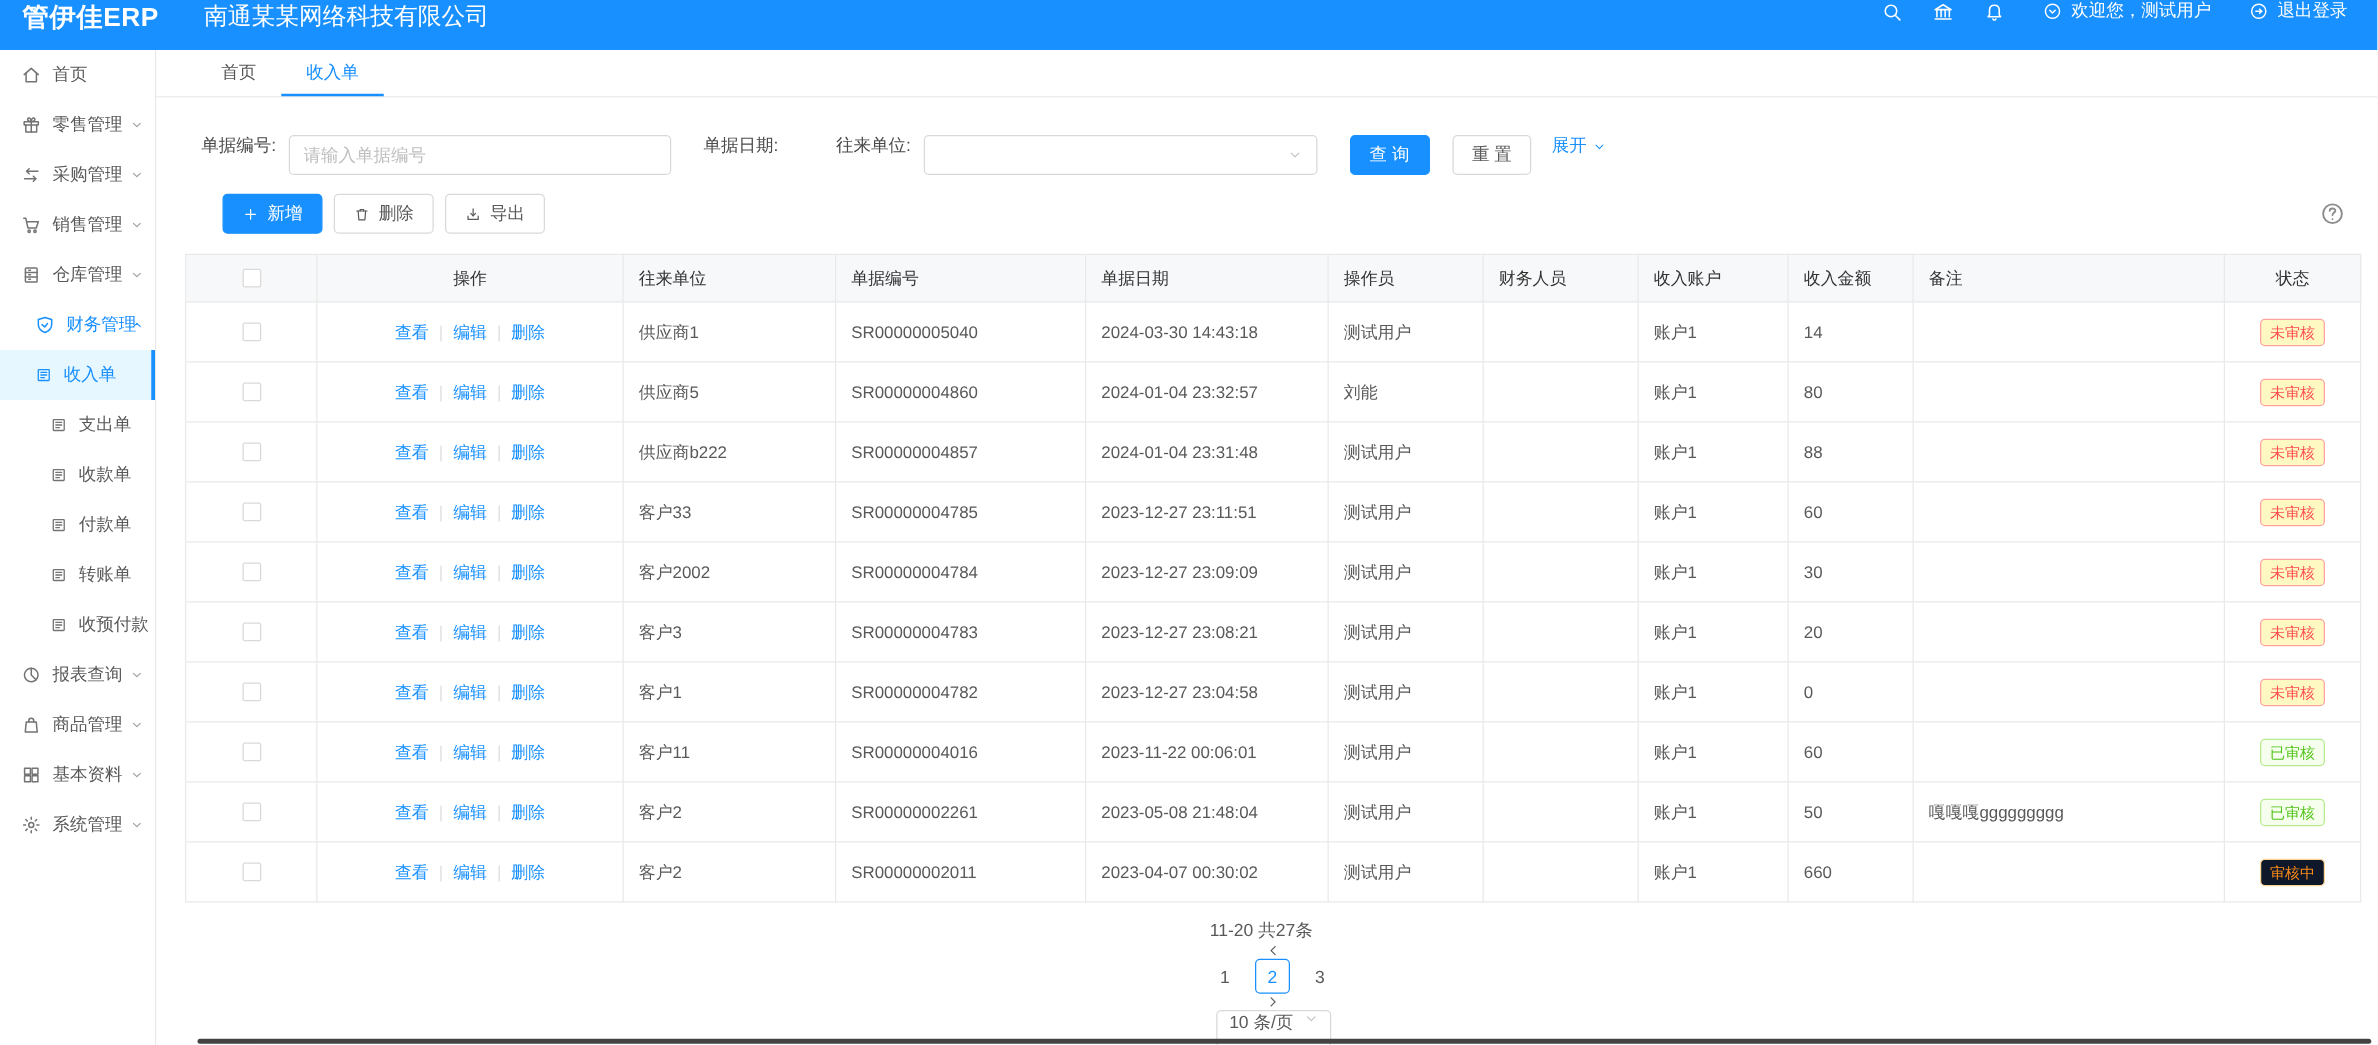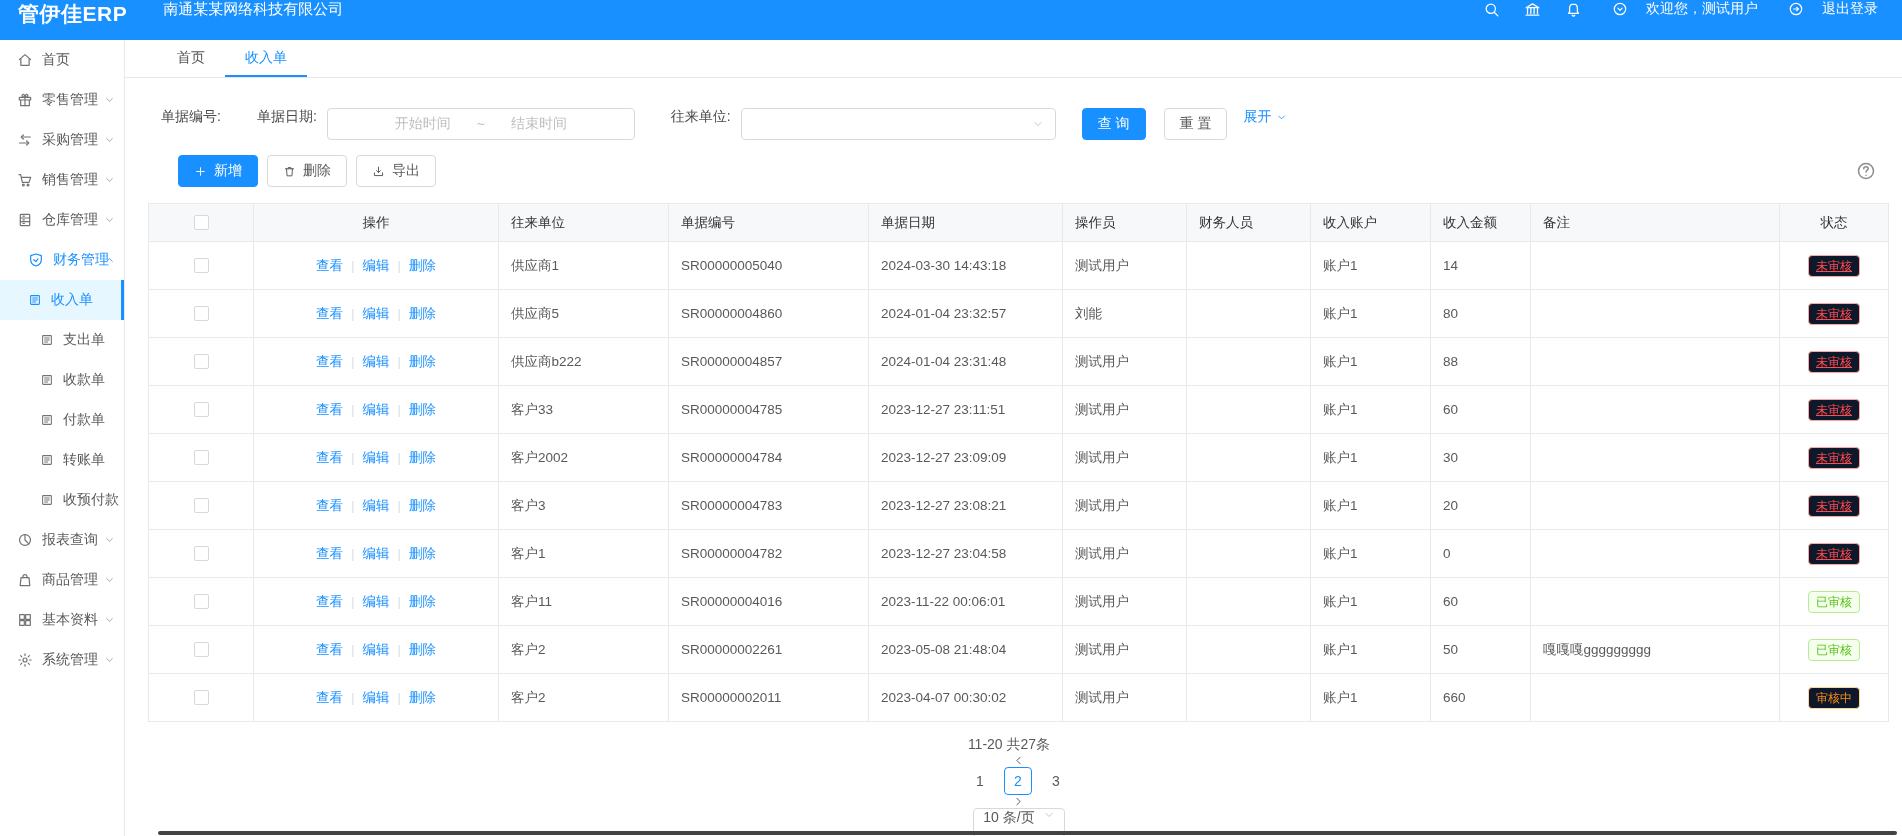--- a/index.html
+++ b/index.html
@@ -9,24 +9,24 @@
   body{
     width:1902px;height:836px;overflow:hidden;background:#f0f2f5;color:#595959;
     font-family:"Liberation Sans","DejaVu Sans",sans-serif;
   }
   svg{display:block;width:100%;height:100%;}
   .app{position:relative;width:1902px;height:836px;}
 
   
   .topbar{height:40px;background:var(--primary);display:flex;align-items:flex-start;color:#fff;}
   .logo{padding-left:18px;font-size:21px;font-weight:700;white-space:nowrap;letter-spacing:.5px;}
-  .company{margin-left:36px;font-size:15px;white-space:nowrap;}
+  .company{margin-left:36px;font-size:19px;white-space:nowrap;}
   .top-right{margin-left:auto;display:flex;align-items:center;padding-right:24px;font-size:14px;}
   .tb-icon{width:17px;height:17px;margin-left:24px;cursor:pointer;flex:0 0 auto;}
-  .tb-group{display:flex;align-items:center;margin-left:30px;cursor:pointer;white-space:nowrap;gap:11px;}
+  .tb-group{display:flex;align-items:center;margin-left:30px;cursor:pointer;white-space:nowrap;}
   .tb-mini{width:16px;height:16px;margin-right:7px;flex:0 0 auto;}
 
   
   .body{display:flex;height:796px;}
   .sidebar{width:125px;background:#fff;border-right:1px solid #e8e8e8;flex:0 0 auto;}
   .side-item{height:40px;display:flex;align-items:center;padding-left:17px;font-size:14px;color:#595959;cursor:pointer;position:relative;white-space:nowrap;}
   .sicon{width:16px;height:16px;margin-right:9px;color:#737373;flex:0 0 auto;}
   .side-item.sub{padding-left:40px;}
   .side-item.sub .sicon{width:14px;height:14px;}
   .chev{position:absolute;right:9px;top:50%;transform:translateY(-50%);width:11px;height:11px;color:#999;}
@@ -66,21 +66,21 @@
   .grid{width:1740px;margin-top:16px;border-collapse:collapse;table-layout:fixed;}
   .grid th,.grid td{border:1px solid #e9e9e9;}
   .grid th{height:38px;background:#f7f8fa;color:#333;font-weight:400;font-size:13.5px;text-align:left;padding:0 12px;white-space:nowrap;}
   .grid td{height:48px;color:#595959;font-size:13.5px;padding:0 12px;text-align:left;white-space:nowrap;overflow:hidden;}
   .grid .center{text-align:center;}
   .checkbox{display:inline-block;width:15px;height:15px;border:1px solid #d9d9d9;border-radius:2px;background:#fff;vertical-align:middle;cursor:pointer;}
   .grid td.actions{padding:0 4px;}
   .tlink{color:var(--primary);cursor:pointer;text-decoration:none;}
   .sep{color:#e0e0e0;margin:0 8px;}
   .badge{display:inline-block;font-size:12px;line-height:20px;padding:0 7px;border-radius:4px;border:1px solid;background:#fff;}
-  .badge--unaudited{color:var(--red);border-color:#ffa39e;background:#0f172a;text-decoration:underline;}
+  .badge--unaudited{color:var(--red);border-color:#ffa39e;background:#fef9c3;}
   .badge--audited{color:var(--green);border-color:#b7eb8f;background:#f6ffed;}
   .badge--auditing{color:var(--orange);border-color:#ffd591;background:#0f172a;}
 
   
   .pagination{margin-top:14px;display:flex;align-items:center;justify-content:flex-end;font-size:14px;color:#595959;flex-direction:column;}
   .pg-total{margin-right:18px;}
   .pg-arrow{width:13px;height:13px;color:#595959;margin:0 9px;cursor:pointer;flex:0 0 auto;}
   .pg-pages{display:flex;align-items:center;}
   .pg-item{min-width:28px;height:28px;line-height:28px;text-align:center;margin:0 5px;cursor:pointer;border-radius:4px;}
   .pg-item.current{border:1px solid var(--primary);color:var(--primary);line-height:26px;background:#fff;}
@@ -361,26 +361,22 @@
     <main class="main">
       <div class="tabbar" id="tabs">
           <div class="tab">首页</div>
           <div class="tab active">收入单</div>
         </div>
 
       <div class="content">
 
         <div class="filter-row">
           <label class="f-label">单据编号:</label>
+          <input class="f-input" placeholder="请输入单据编号" style="">
           <label class="f-label ml26">单据日期:</label>
-          <div class="f-range">
-            <span>开始时间</span>
-            <span>~</span>
-            <span>结束时间</span>
-          </div>
           <label class="f-label ml36">往来单位:</label>
           <div class="f-select">
             <span class="sel-chev">
                 <svg viewBox="0 0 24 24" fill="none" stroke="currentColor" stroke-width="1.8" stroke-linecap="round" stroke-linejoin="round">
                   <path d="M6 9l6 6 6-6"></path>
                 </svg>
               </span>
           </div>
           <button class="btn btn-primary ml26">查 询</button>
           <button class="btn ml18">重 置</button>

